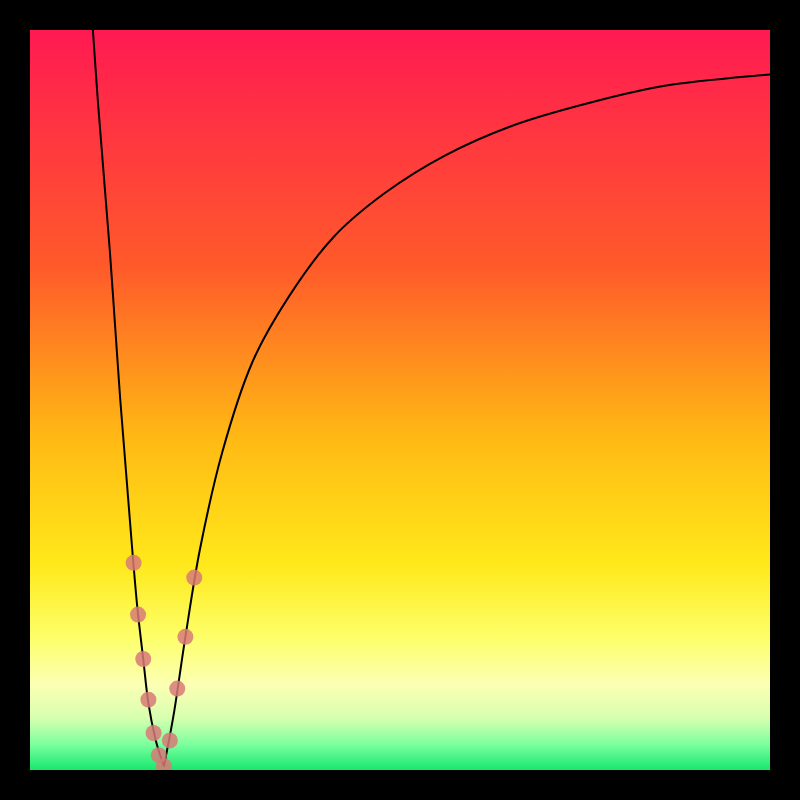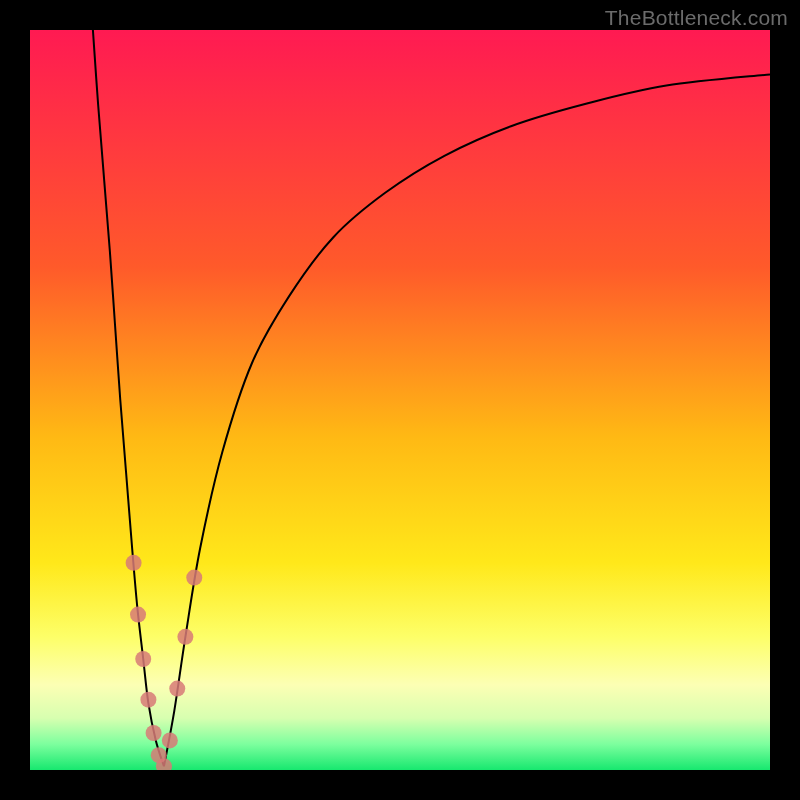--- a/index.html
+++ b/index.html
@@ -89,15 +89,14 @@
           <circle cx="128.76" cy="725.20" r="8" class="marker"></circle>
           <circle cx="133.94" cy="736.30" r="8" class="marker"></circle>
           <circle cx="139.86" cy="710.40" r="8" class="marker"></circle>
           <circle cx="147.26" cy="658.60" r="8" class="marker"></circle>
           <circle cx="155.40" cy="606.80" r="8" class="marker"></circle>
           <circle cx="164.28" cy="547.60" r="8" class="marker"></circle>
         </g>
     </svg>
   </div>
 
-  <div class="watermark">TheBottleneck.com</div>
 
 </div>
 
 </body></html>

